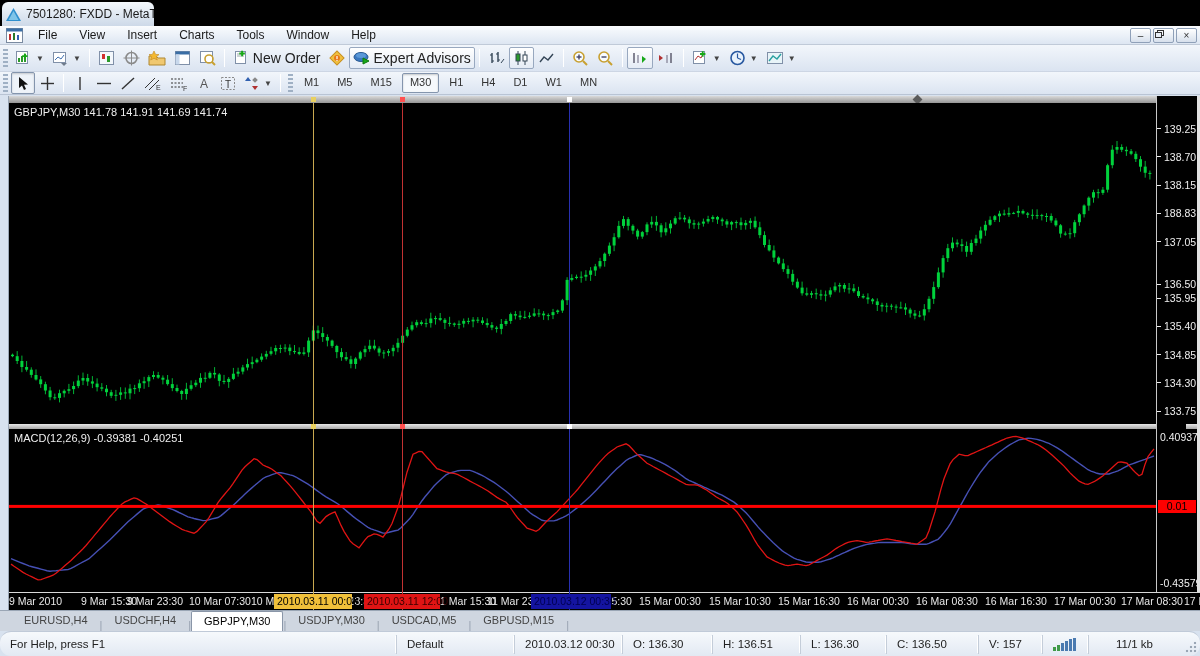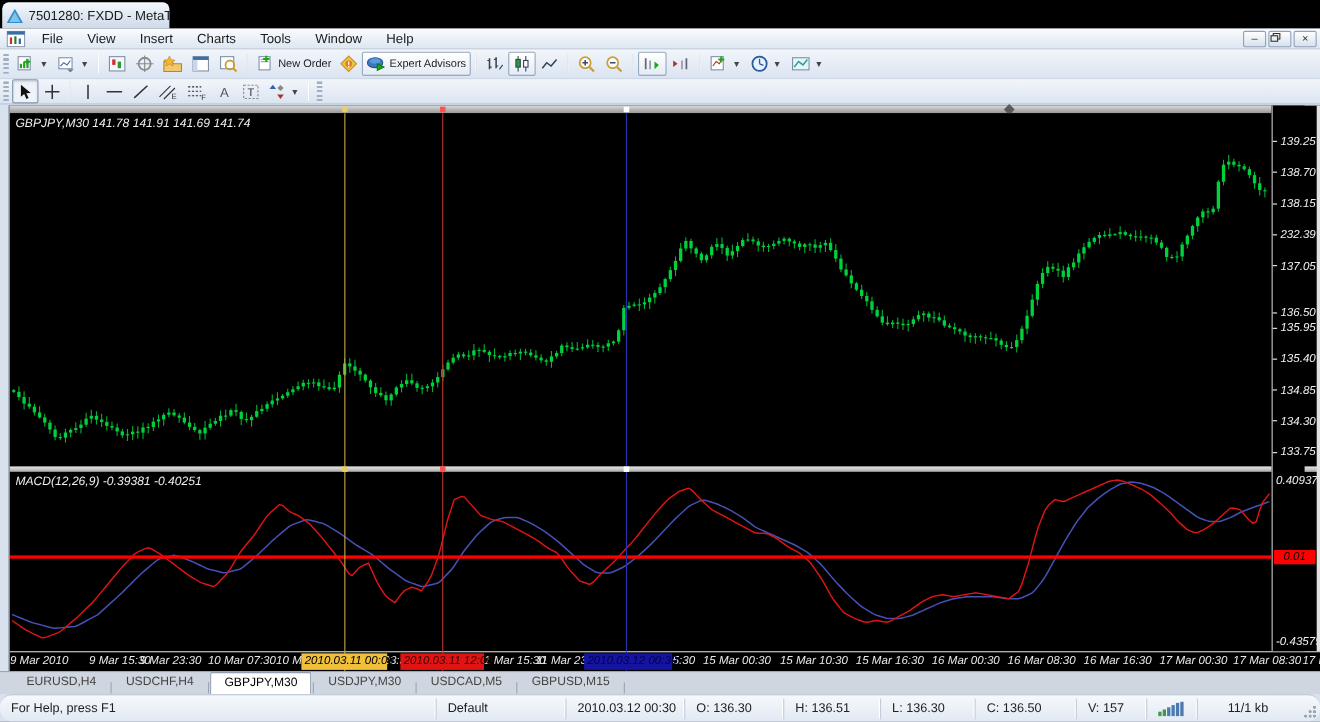--- a/index.html
+++ b/index.html
@@ -24,26 +24,26 @@
              display:flex; align-items:center; }
   #toolbar1 { top:45px; height:27px; border-bottom:1px solid #cdd6e4; }
   #toolbar2 { top:72px; height:23px; border-bottom:1px solid #b9c4d4; }
   .tb-sep { width:1px; height:18px; background:#aab6c6; margin:0 4px; border-right:1px solid #fff; }
   .tb-grip { width:5px; height:18px; margin:0 3px; background:repeating-linear-gradient(0deg,#9fb0c4 0 2px,transparent 2px 4px); }
   .tb-btn { height:22px; min-width:24px; display:flex; align-items:center; justify-content:center;
             gap:3px; padding:0 3px; border:1px solid transparent; border-radius:2px; color:#222; }
   .tb-btn.framed { border:1px solid #98a8bf; background:linear-gradient(#ffffff,#e4ebf5); }
   .tb-btn.pressed { border:1px solid #8495ad; background:#eef3f9; box-shadow:inset 0 1px 2px rgba(0,0,0,.18); }
   .caret { font-size:8px; color:#444; margin-left:1px; }
-  .tb-label { font-size:10px; white-space:nowrap; }
+  .tb-label { font-size:14px; white-space:nowrap; }
   .tf-btn { height:20px; padding:2px 7px; font-size:11px; color:#333; border:1px solid transparent; border-radius:2px; }
   .tf-btn.active { border:1px solid #8495ad; background:#f6f9fc; box-shadow:inset 0 1px 2px rgba(0,0,0,.2); }
   
   #chart-area { position:absolute; left:8px; top:96px; width:1192px; height:514px; background:#000;
-                border-left:1px solid #9aa6b5; border-right:1px solid #9aa6b5;font-style:italic; }
+                border-left:1px solid #9aa6b5; border-right:1px solid #9aa6b5; }
   #top-strip { position:absolute; left:0; top:0; width:1147px; height:7px;
                background:linear-gradient(#d9d9d9,#969696); }
   #scroll-thumb { position:absolute; left:905px; top:0px; width:7px; height:7px; background:#5a5a5a;
                   transform:rotate(45deg); }
   #main-plot { position:absolute; left:0; top:7px; width:1147px; height:321px; background:#000; overflow:hidden; }
   #panel-sep { position:absolute; left:0; top:328px; width:1192px; height:5px;
                background:linear-gradient(#e8e8e8,#a8a8a8); }
   #macd-plot { position:absolute; left:0; top:333px; width:1147px; height:163px; background:#000; overflow:hidden; }
   #time-axis { position:absolute; left:0; top:496px; width:1192px; height:18px; background:#000;
                border-top:1px solid #d8d8d8; overflow:hidden; }
@@ -351,20 +351,31 @@
   <div class="tb-btn">
     <svg width="16" height="15" viewBox="0 0 16 15">
       <polygon points="4,1 7,5 1,5" fill="#3060b0"></polygon>
       <polygon points="11,10 14,14 8,14" transform="rotate(180 11 12)" fill="#b03030"></polygon>
       <rect x="9" y="2" width="4" height="4" transform="rotate(45 11 4)" fill="#888"></rect>
     </svg>
     <span class="caret">▼</span>
   </div>
   <div class="tb-sep"></div>
   <div class="tb-grip"></div>
+  <div id="tf-buttons" style="display:flex;gap:2px;">
+      <div class="tf-btn">M1</div>
+      <div class="tf-btn">M5</div>
+      <div class="tf-btn">M15</div>
+      <div class="tf-btn active">M30</div>
+      <div class="tf-btn">H1</div>
+      <div class="tf-btn">H4</div>
+      <div class="tf-btn">D1</div>
+      <div class="tf-btn">W1</div>
+      <div class="tf-btn">MN</div>
+    </div>
 </div>
 
 <div id="chart-area">
   <div id="top-strip">
     <div id="scroll-thumb"></div>
   </div>
 
   <div id="main-plot">
     <div class="ohlc-label">GBPJPY,M30  141.78 141.91 141.69 141.74</div>
     <svg id="candles-svg" width="1147" height="321">
@@ -659,21 +670,21 @@
       <div class="ptick" style="top: 54.928px;">
         <span class="dash"></span>
         <span>138.70</span>
       </div>
       <div class="ptick" style="top: 83.176px;">
         <span class="dash"></span>
         <span>138.15</span>
       </div>
       <div class="ptick" style="top: 111.424px;">
         <span class="dash"></span>
-        <span>232.39</span>
+        <span>188.83</span>
       </div>
       <div class="ptick" style="top: 139.672px;">
         <span class="dash"></span>
         <span>137.05</span>
       </div>
       <div class="ptick" style="top: 182px;">
         <span class="dash"></span>
         <span>136.50</span>
       </div>
       <div class="ptick" style="top: 196.168px;">

